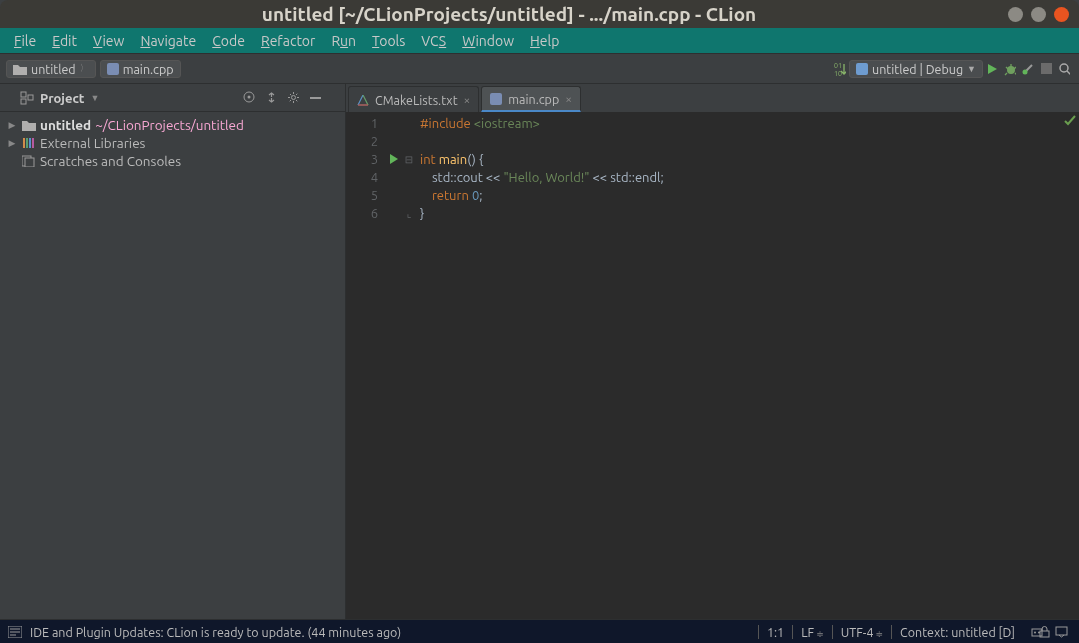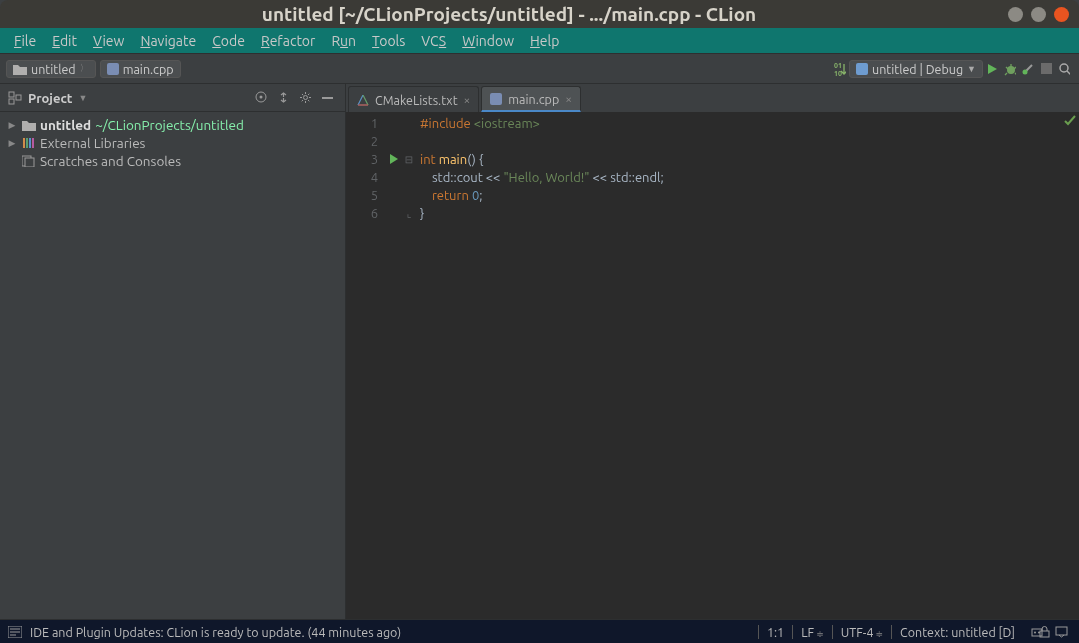--- a/index.html
+++ b/index.html
@@ -17,36 +17,36 @@
   
   .menubar { height: 26px; background: #0f766e; display: flex; align-items: center; padding: 0 6px; border-bottom: 1px solid #2d2f30; font-size: 14px; }
   .menu-item { padding: 3px 8px; color: #c8c8c8; cursor: default; }
   .menu-item u { text-decoration: underline; }
 
   
   .navbar { height: 30px; background: #3c3f41; border-bottom: 1px solid #2d2f30; display: flex; align-items: center; padding: 0 6px; }
   .crumb { display: flex; align-items: center; background: #4b4e50; border: 1px solid #555; border-radius: 3px; padding: 1px 6px; gap: 4px; margin-right: 4px; color:#ccc; font-size:12.5px; }
   .navbar .spacer { flex: 1; }
   .run-config { display: flex; align-items: center; border:1px solid #555; background:#4a4d4f; border-radius:3px; padding:1px 6px; gap:4px; font-size:12.5px; color:#ccc;}
-  .tb-btn { width: 18px; display:flex; justify-content:center; color:#aaa; padding:0 3px;font-weight:bold; }
+  .tb-btn { width: 18px; display:flex; justify-content:center; color:#aaa; padding:0 3px; }
 
   
   .main { flex:1; display:flex; min-height:0; }
 
   
   .sidebar { width: 346px; display:flex; flex-direction:column; border-right:1px solid #2d2f30; background:#3c3f41;}
-  .tw-header { height:28px; display:flex; align-items:center; padding:0 8px; gap:6px; border-bottom:1px solid #2d2f30; }
+  .tw-header { height:28px; display:flex; align-items:center; padding:0 20px; gap:6px; border-bottom:1px solid #2d2f30; }
   .tw-header .ttl { font-weight:bold; color:#ccc; }
   .tw-header .drop { color:#888; font-size:9px; }
   .tw-header .flex { flex:1; }
   .tw-ico { width:16px; text-align:center; color:#9a9a9a; font-size:12px; cursor:default;}
   .tree { padding: 4px 0; font-size: 13.5px; }
   .tree-row { display:flex; align-items:center; padding:1px 6px; gap:4px; white-space:nowrap; }
   .tree-row .arrow { width:12px; color:#888; font-size:9px; text-align:center;}
-  .tree-row .muted { color:#86efac; }
+  .tree-row .muted { color:#f9a8d4; }
 
   
   .editor-area { flex:1; display:flex; flex-direction:column; min-width:0;}
   .tabs { height:28px; display:flex; align-items:flex-end; background:#3c3f41; padding-left:2px; }
   .tab { height:26px; display:flex; align-items:center; padding: 0 8px; gap:6px; border:1px solid #2d2f30; border-bottom:none; background:#3c3f41; color:#bbb; font-size:12.5px; margin-right:2px; border-top-left-radius:3px; border-top-right-radius:3px;}
   .tab.active { background:#4e5254; border-bottom: 2px solid #4a88c7; }
   .tab .close { color:#888; font-size:12px; }
   .editor { flex:1; display:flex; background:#2b2b2b; font-family: "JetBrains Mono","DejaVu Sans Mono",monospace; font-size:13px; position:relative; }
   .gutter { width:40px; text-align:right; color:#606366; padding: 2px 8px 0 0; line-height:18px; user-select:none;}
   .gutter div{height:18px;}

